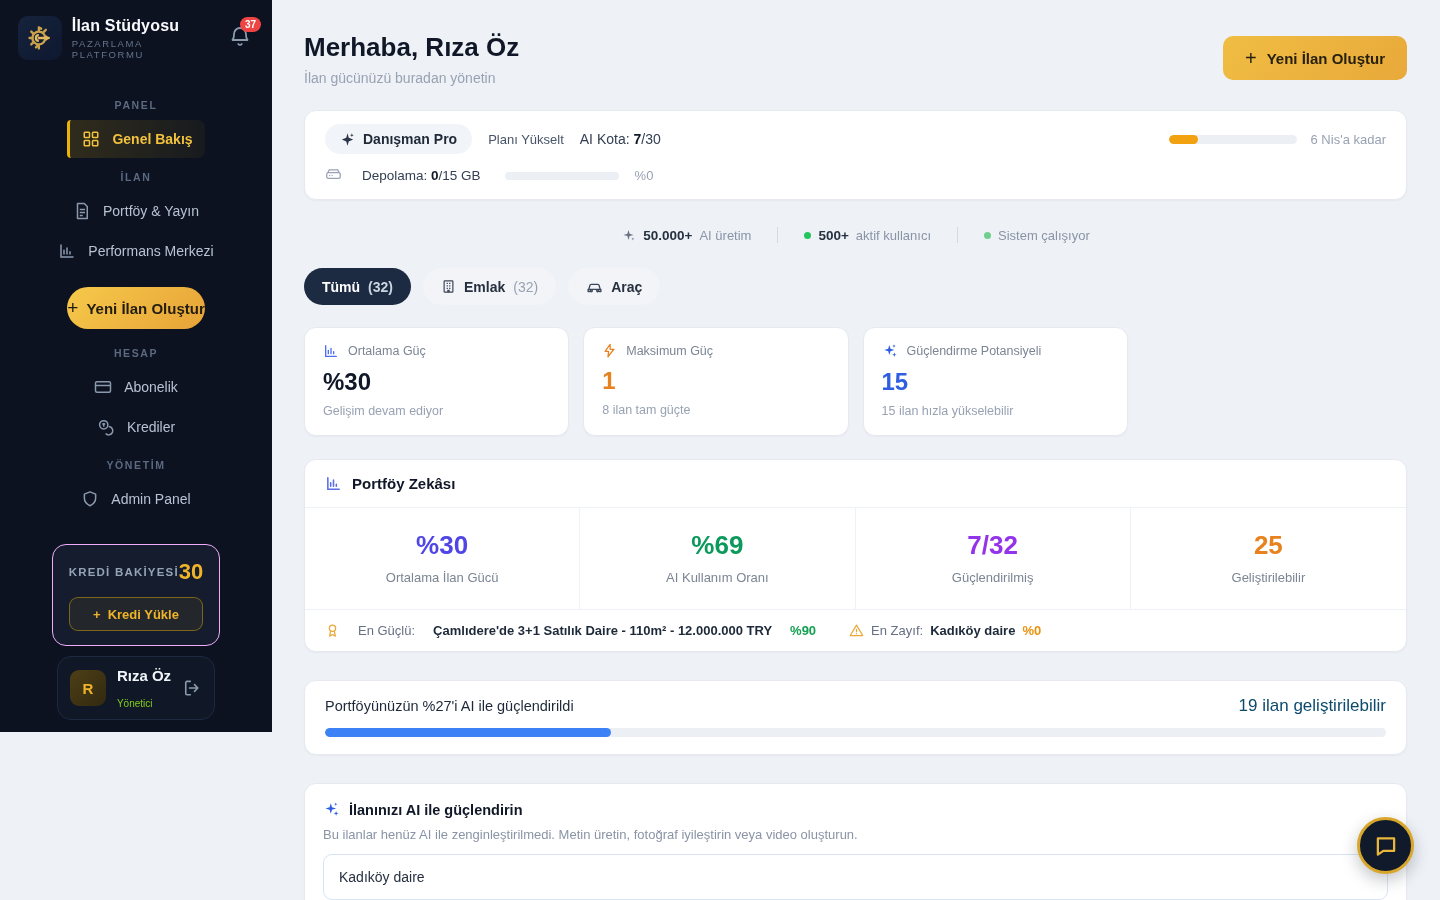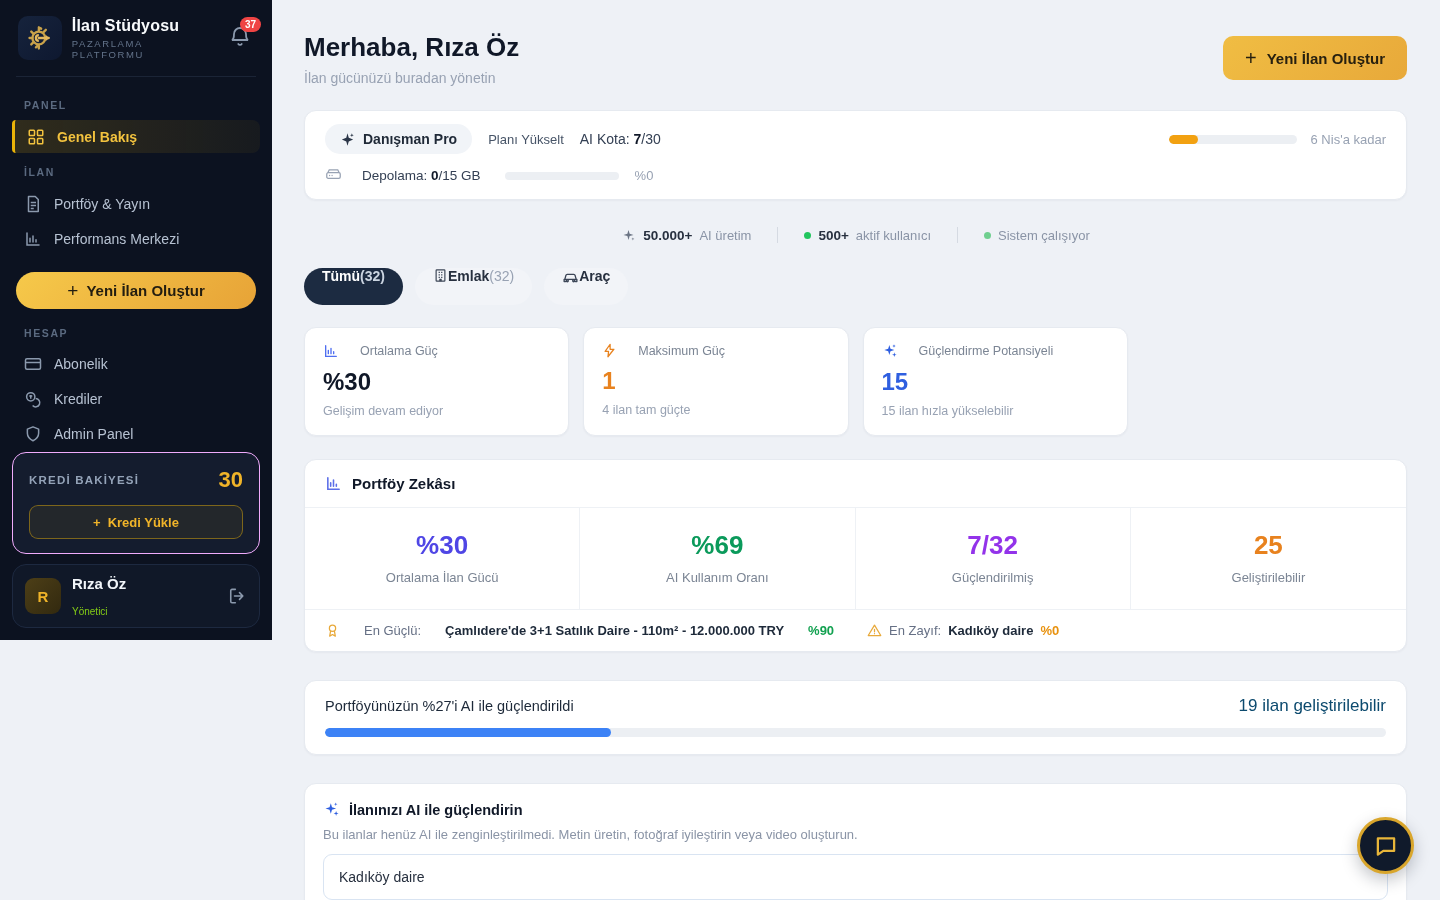--- a/index.html
+++ b/index.html
@@ -1,21 +1,21 @@
 <!DOCTYPE html>
 <html><head>
 <meta charset="utf-8">
 <style>
   * { margin:0; padding:0; box-sizing:border-box; }
   html,body { width:1440px; height:900px; overflow:hidden; }
   body { display:flex; font-family:"Liberation Sans", sans-serif; background:#eef1f6; color:#0f172a; }
   svg { display:block; }
 
   
-  .sidebar { width:272px; min-width:272px; height:640px; background:#0c1220; display:flex; flex-direction:column; padding:0 12px 12px; }
+  .sidebar { width:272px; min-width:272px; height:732px; background:#0c1220; display:flex; flex-direction:column; padding:0 12px 12px;align-items:center; }
   .sb-header { display:flex; align-items:center; gap:10px; padding:16px 6px 14px; position:relative; }
   .logo { width:44px; height:44px; border-radius:10px; background:linear-gradient(135deg,#16233c,#0e1830); display:flex; align-items:center; justify-content:center; }
   .sb-title { color:#f8fafc; font-size:16px; font-weight:bold; letter-spacing:.2px; }
   .sb-subtitle { color:#64748b; font-size:9.5px; letter-spacing:1.6px; margin-top:3px; }
   .bell-wrap { margin-left:auto; position:relative; width:26px; height:26px; cursor:pointer; }
   .badge { position:absolute; top:-8px; right:-7px; background:#ef4444; color:#fff; font-size:10px; font-weight:bold; border-radius:999px; padding:2px 5px; min-width:20px; text-align:center; }
   .sb-divider { border-top:1px solid #1b2436; margin:2px 4px 10px; }
   .sb-section { color:#5b6a80; font-size:10.5px; font-weight:bold; letter-spacing:1.6px; padding:12px 12px 8px; }
   .sb-item { display:flex; align-items:center; gap:12px; padding:0 12px; height:38px; border-radius:8px; color:#b7c2d2; font-size:14px; cursor:pointer; margin:1px 0; }
   .sb-item .i { color:#8b99ad; }
@@ -64,44 +64,44 @@
   .storage-pct { font-size:13px; color:#98a2b3; margin-left:6px; }
 
   .stats-bar { display:flex; align-items:center; justify-content:center; gap:26px; margin-top:27px; font-size:13px; color:#8a94a6; }
   .stat-item { display:flex; align-items:center; gap:7px; }
   .stat-item b { color:#27303f; font-size:13.5px; }
   .vdiv { width:1px; height:16px; background:#d5dae2; }
   .dot { width:7px; height:7px; border-radius:50%; background:#22c55e; }
   .dot.soft { background:#6fcf8f; }
 
   .tabs { display:flex; gap:12px; margin-top:25px; }
-  .tab { height:37px; display:flex; align-items:flex-start; padding:0 18px; border-radius:999px; background:#f2f4f8; color:#27303f; font-size:14px; font-weight:bold; cursor:pointer; }
+  .tab { height:37px; display:flex; align-items:center; gap:8px; padding:0 18px; border-radius:999px; background:#f2f4f8; color:#27303f; font-size:14px; font-weight:bold; cursor:pointer; }
   .tab .count { color:#98a2b3; font-weight:normal; }
   .tab.active { background:#1c2b41; color:#fff; }
   .tab.active .count { color:#cbd5e1; font-weight:bold; }
 
   .cards-grid { display:grid; grid-template-columns:repeat(4,1fr); gap:14px; margin-top:22px; }
   .stat-card { padding:15px 18px 17px; }
-  .stat-card .top { display:flex; align-items:center; gap:21px; font-size:12.5px; color:#7b8594; }
+  .stat-card .top { display:flex; align-items:center; gap:9px; font-size:12.5px; color:#7b8594; }
   .stat-card .value { font-size:24px; font-weight:bold; margin-top:9px; }
   .stat-card .sub { font-size:12.5px; color:#98a2b3; margin-top:8px; }
 
   .portfolio-card { margin-top:23px; }
   .pf-header { display:flex; align-items:center; gap:10px; padding:15px 20px; border-bottom:1px solid #eef1f5; font-size:15px; font-weight:bold; color:#101828; }
   .pf-grid { display:grid; grid-template-columns:repeat(4,1fr); }
   .pf-cell { padding:22px 10px 24px; text-align:center; border-right:1px solid #eef1f5; }
   .pf-cell:last-child { border-right:none; }
   .pf-value { font-size:26px; font-weight:bold; }
   .pf-label { font-size:13px; color:#7b8594; margin-top:9px; }
   .pf-footer { display:flex; align-items:center; gap:7px; padding:13px 20px; border-top:1px solid #eef1f5; font-size:13px; color:#667085; flex-wrap:nowrap; }
   .pf-footer .name { color:#1d2939; font-weight:bold; }
   .pf-footer .score-good { color:#12a150; font-weight:bold; }
   .pf-footer .score-bad { color:#e8920f; font-weight:bold; }
   .pf-weak { margin-left:26px; display:flex; align-items:center; gap:7px; }
-  .pf-strong { display:flex; align-items:center; gap:24px; }
+  .pf-strong { display:flex; align-items:center; gap:18px; }
 
   .progress-card { margin-top:28px; padding:15px 20px 17px; }
   .progress-top { display:flex; align-items:baseline; justify-content:space-between; }
   .progress-text { font-size:14.5px; color:#1d2939; }
   .progress-text b { font-weight:normal; }
   .progress-right { font-size:17px; color:#0c4a6e; }
   .ai-track { width:100%; height:9px; margin-top:12px; }
   .ai-fill { height:100%; background:#3c82f6; border-radius:999px; }
 
   .boost-card { margin-top:28px; padding:17px 18px 20px; }
@@ -193,20 +193,21 @@
     <span class="i">
       <svg width="18" height="18" viewBox="0 0 24 24" fill="none" stroke="currentColor" stroke-width="2">
           <circle cx="9" cy="9" r="5.5"></circle>
           <path d="M9 6.5v5M7 8h4"></path>
           <path d="M15.5 11.5a5.5 5.5 0 1 1-4 9.2"></path>
         </svg>
     </span>
     <span>Krediler</span>
   </div>
 
+  <div class="sb-section">YÖNETİM</div>
   <div class="sb-item">
     <span class="i">
       <svg width="18" height="18" viewBox="0 0 24 24" fill="none" stroke="currentColor" stroke-width="2" stroke-linejoin="round">
           <path d="M12 2.5l7.5 3v5.5c0 4.5-3 7.8-7.5 10-4.5-2.2-7.5-5.5-7.5-10V5.5z"></path>
         </svg>
     </span>
     <span>Admin Panel</span>
   </div>
 
   <div class="sb-spacer"></div>
@@ -345,21 +346,21 @@
       <div class="sub">Gelişim devam ediyor</div>
     </div>
     <div class="card stat-card">
       <div class="top">
         <svg width="15" height="15" viewBox="0 0 24 24">
             <path d="M13 2L5 13.5h5.5L9.5 22 19 10h-6z" fill="none" stroke="#e8821e" stroke-width="2" stroke-linejoin="round"></path>
           </svg>
         <span>Maksimum Güç</span>
       </div>
       <div class="value" style="color: rgb(232, 130, 30);">1</div>
-      <div class="sub">4 ilan tam güçte</div>
+      <div class="sub">8 ilan tam güçte</div>
     </div>
     <div class="card stat-card">
       <div class="top">
         <svg width="16" height="16" viewBox="0 0 24 24">
             <path d="M11 3l1.7 5.8L18.5 10.5l-5.8 1.7L11 18l-1.7-5.8L3.5 10.5l5.8-1.7z" fill="#2f5fe0"></path>
             <path d="M18.5 14l.8 2.7 2.7.8-2.7.8-.8 2.7-.8-2.7-2.7-.8 2.7-.8z" fill="#2f5fe0"></path>
             <path d="M18 2l.6 1.9L20.5 4.5l-1.9.6L18 7l-.6-1.9-1.9-.6 1.9-.6z" fill="#2f5fe0"></path>
           </svg>
         <span>Güçlendirme Potansiyeli</span>
       </div>

